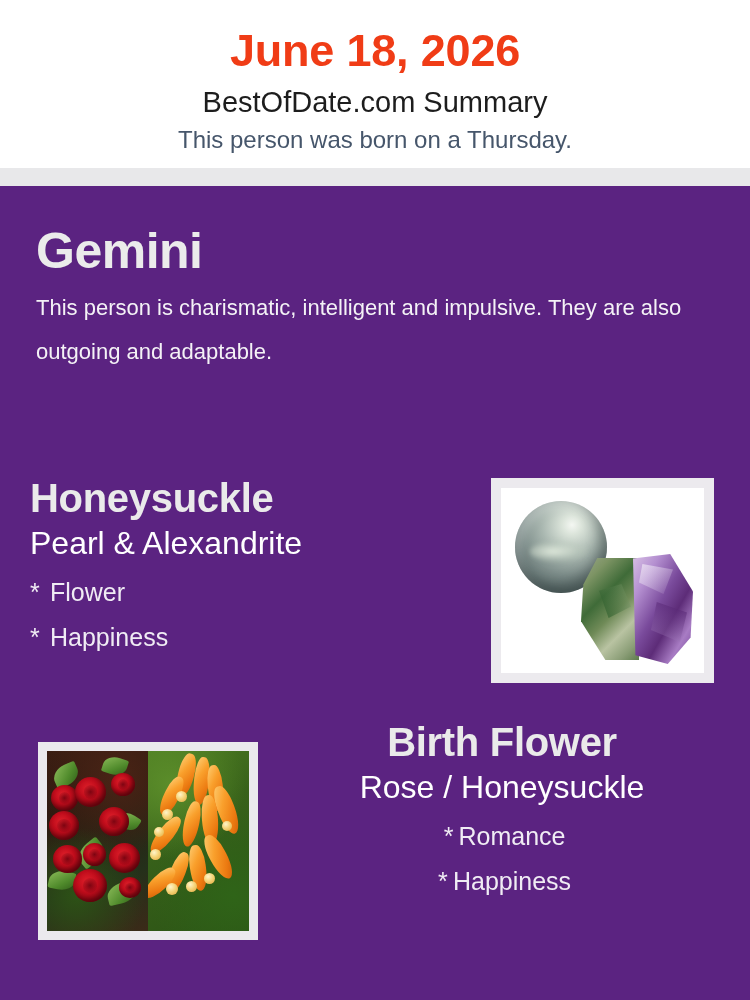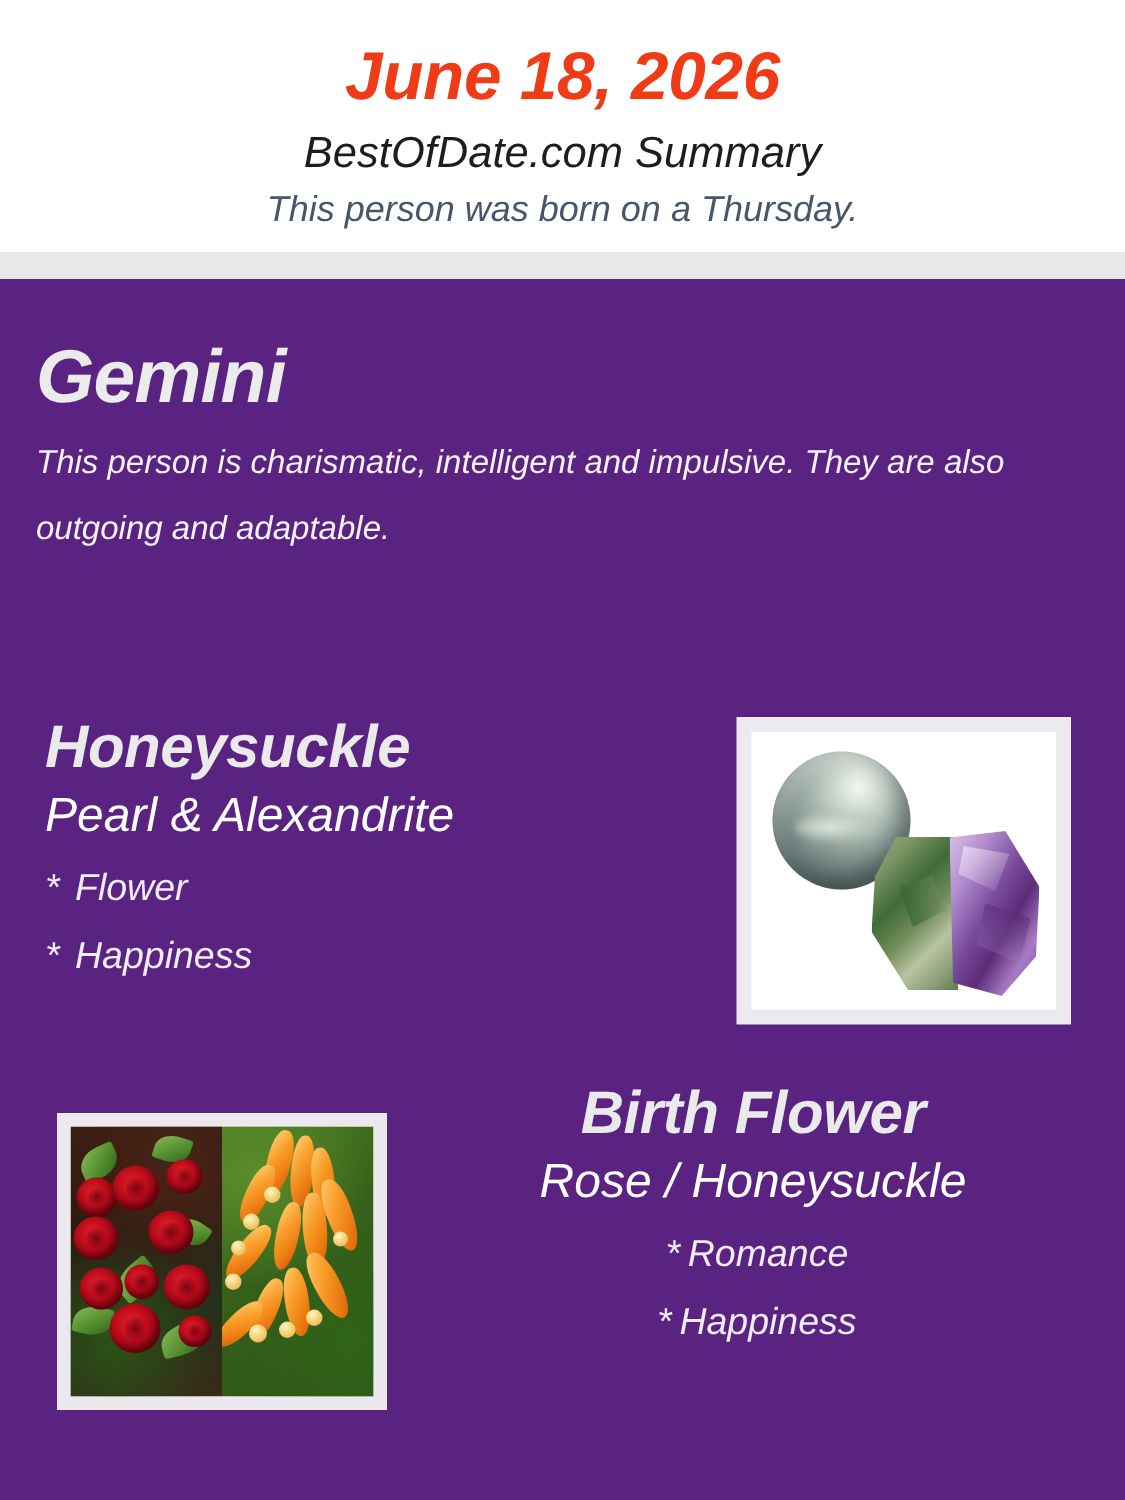--- a/index.html
+++ b/index.html
@@ -13,21 +13,20 @@
     background: #ffffff;
     font-family: "Liberation Sans", sans-serif;
     -webkit-font-smoothing: antialiased;
   }
 
   #infographic {
     position: relative;
     width: 750px;
     height: 1000px;
     background: #6d28d9;
-    font-style: italic;
   }
 
   
   .header {
     position: absolute;
     left: 0;
     top: 0;
     width: 750px;
     height: 168px;
     background: #ffffff;
@@ -72,21 +71,21 @@
     left: 0;
     top: 186px;
     width: 750px;
     height: 814px;
     background: #5b2381;
   }
 
   
   .zodiac {
     position: absolute;
-    left: 24px;
+    left: 36px;
     top: 36px;
     width: 690px;
   }
   .zodiac-name {
     font-size: 50px;
     font-weight: 700;
     color: #ebebeb;
     line-height: 58px;
     letter-spacing: -0.5px;
   }

